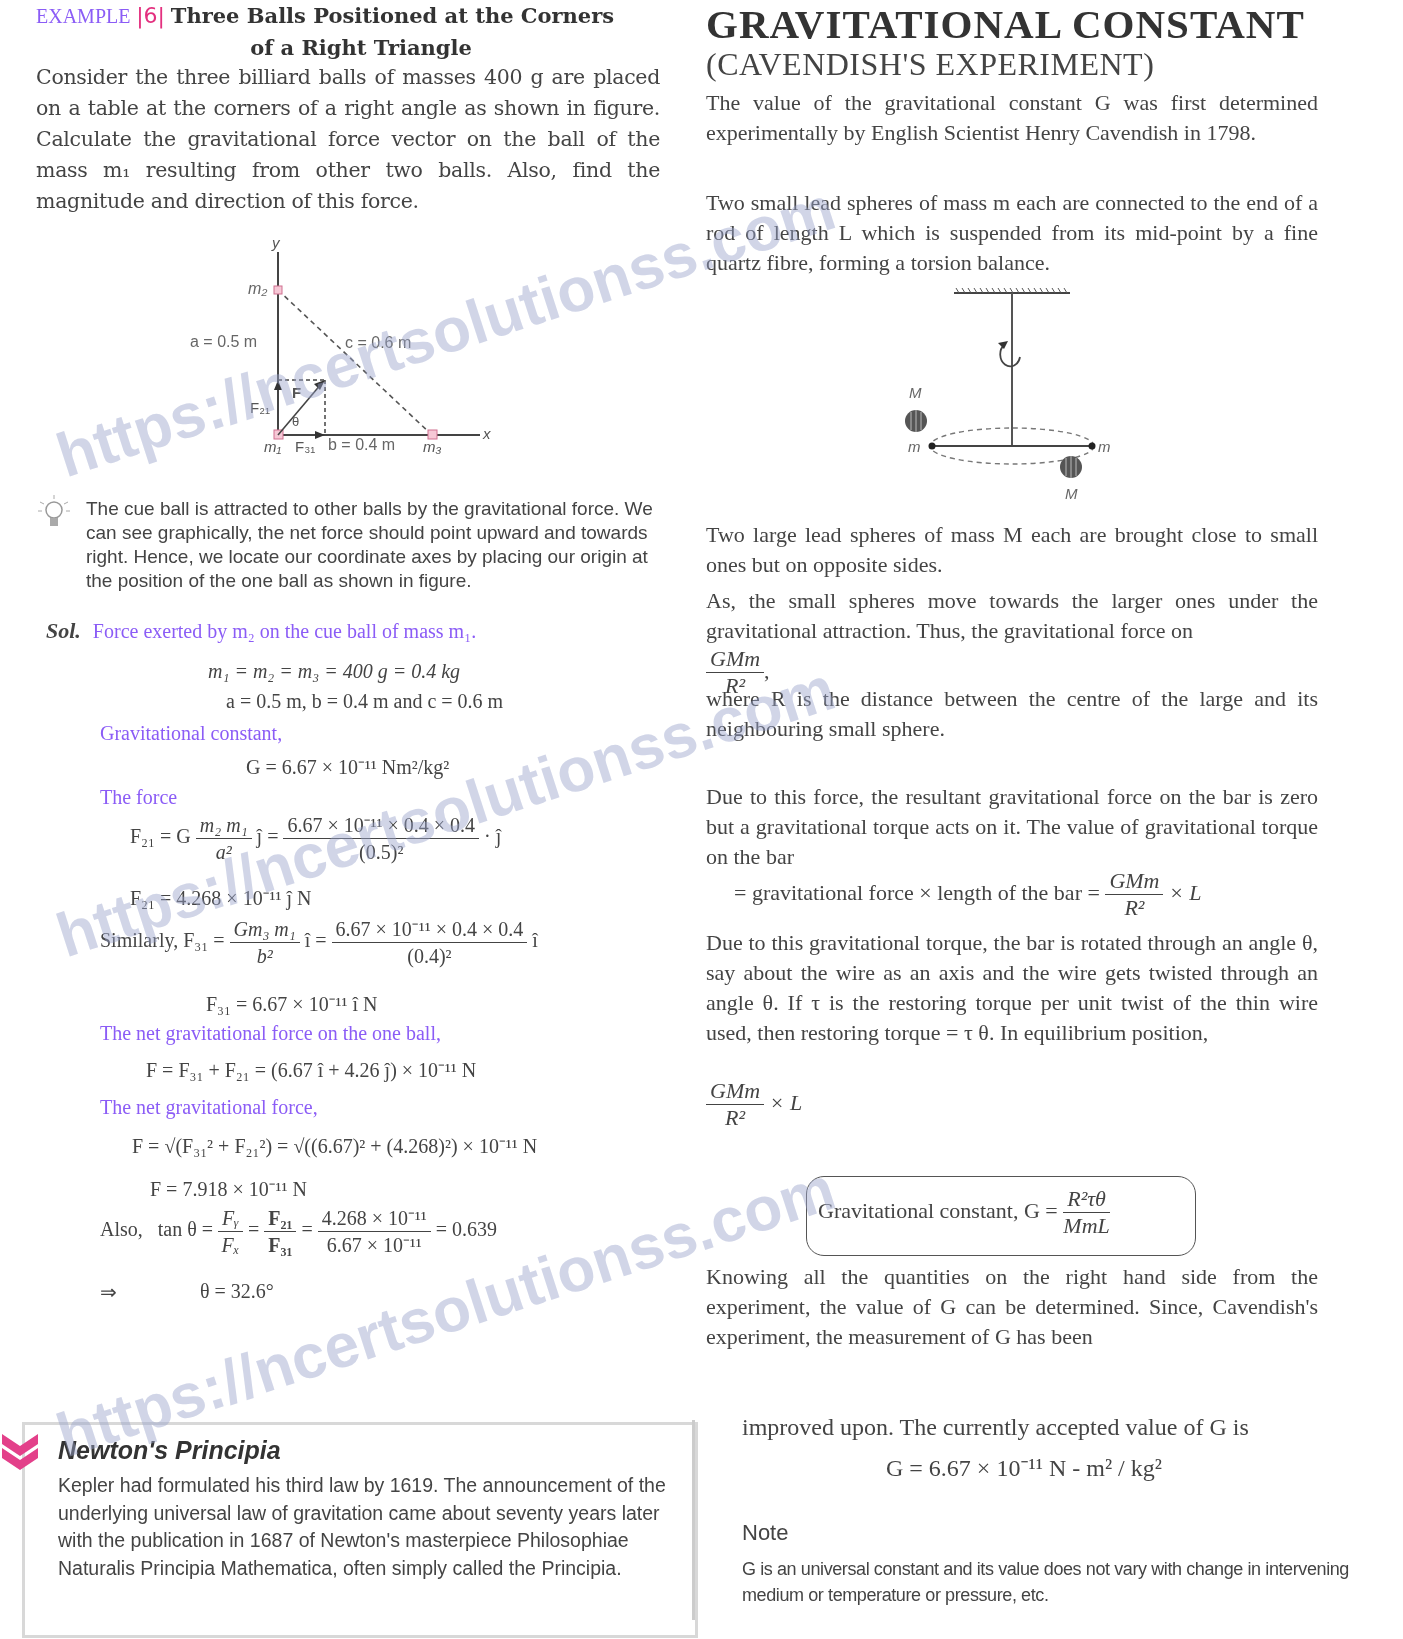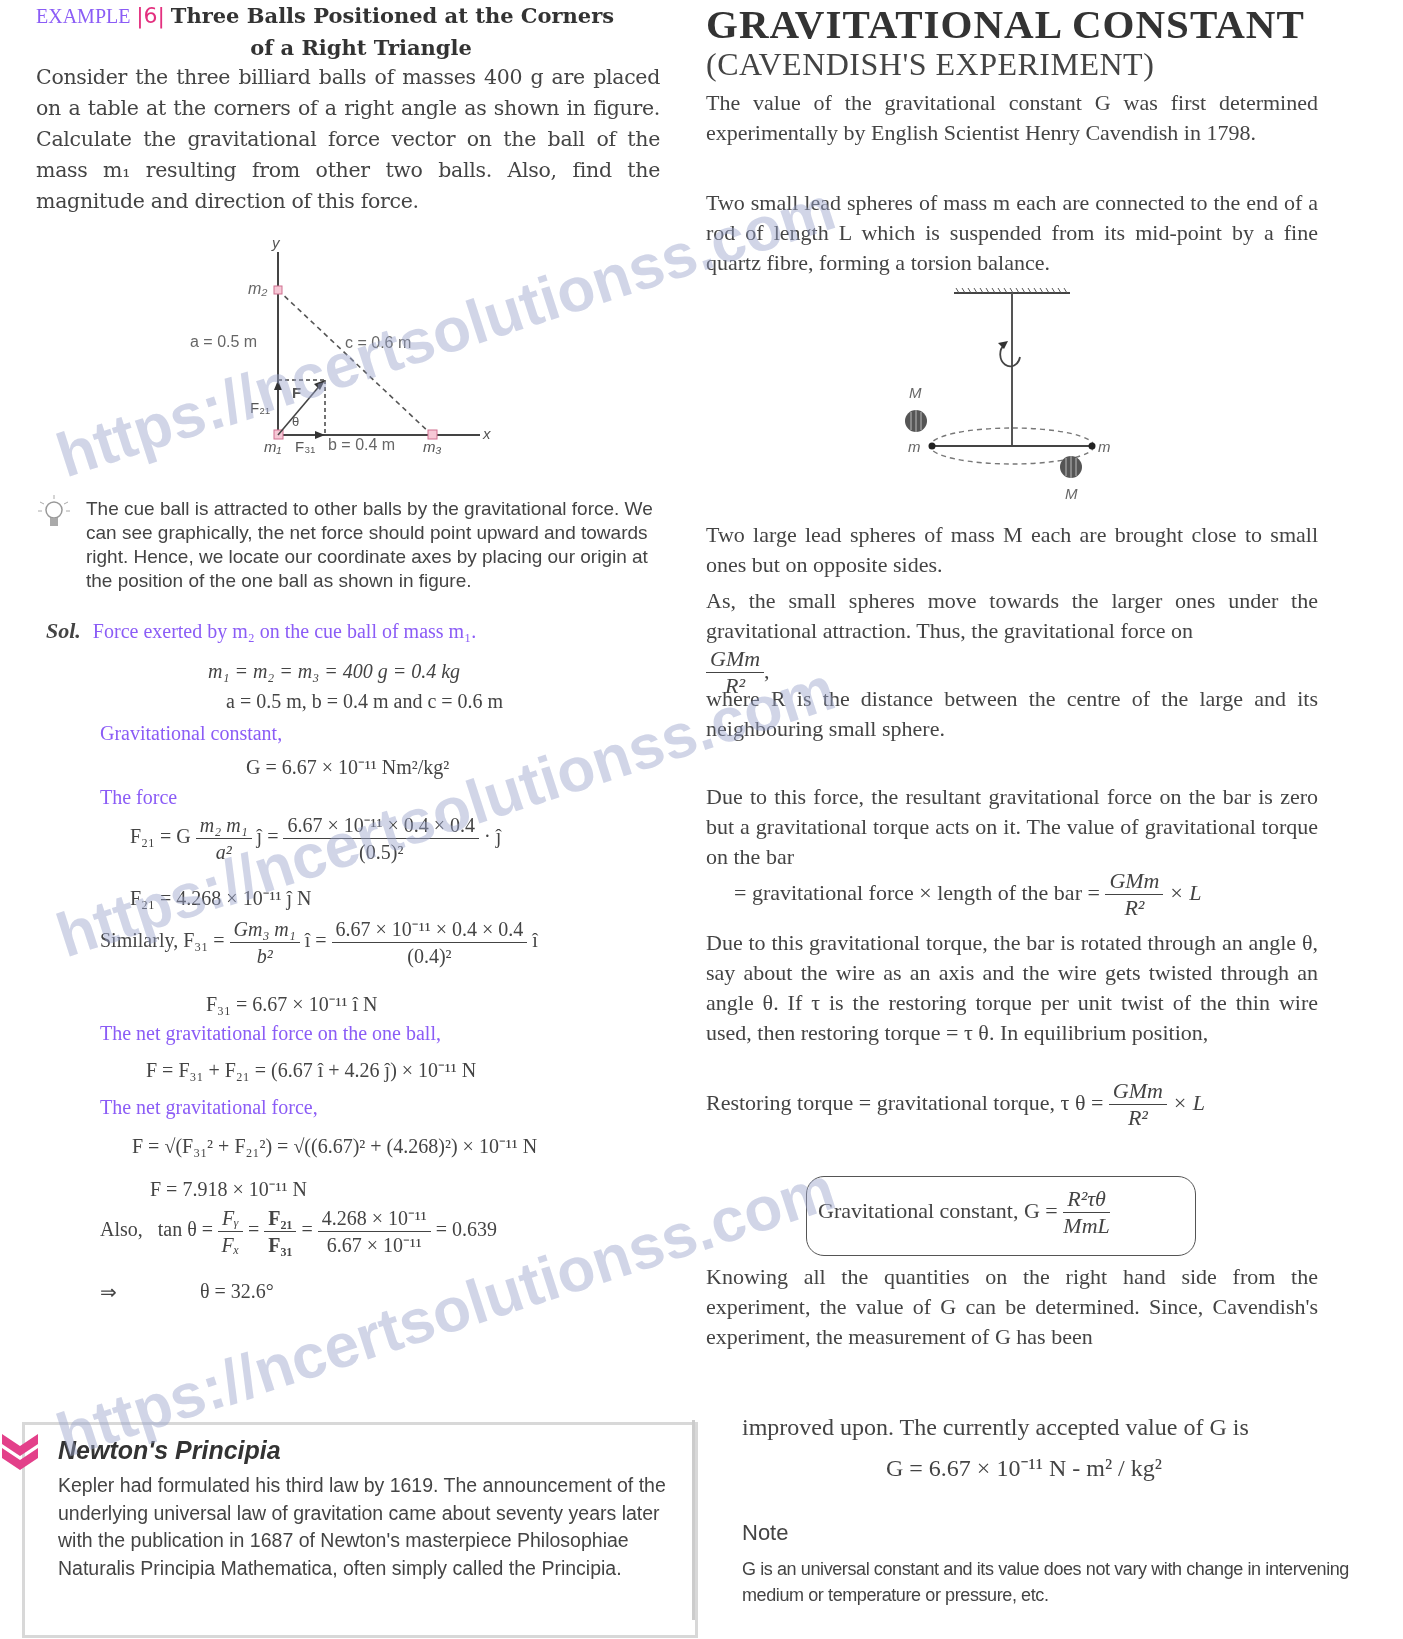--- a/index.html
+++ b/index.html
@@ -190,21 +190,20 @@
 </div>
 <div class="abs rp" style="top:684px;">where R is the distance between the centre of the large and its neighbouring small sphere.</div>
 <div class="abs rp" style="top:782px;">Due to this force, the resultant gravitational force on the bar is zero but a gravitational torque acts on it. The value of gravitational torque on the bar</div>
 <div class="abs rp" style="top:868px;left:734px;width:600px;">
   <span>= gravitational force × length of the bar =</span>
   <span class="frac" style="font-style:italic"><span class="num">GMm</span><span class="den">R²</span></span>
   <span style="font-style:italic">× L</span>
 </div>
 <div class="abs rp" style="top:928px;">Due to this gravitational torque, the bar is rotated through an angle θ, say about the wire as an axis and the wire gets twisted through an angle θ. If τ is the restoring torque per unit twist of the thin wire used, then restoring torque = τ θ. In equilibrium position,</div>
 <div class="abs rp" style="top:1078px;">
-  <span>Restoring torque = gravitational torque,  τ θ =</span>
   <span class="frac" style="font-style:italic"><span class="num">GMm</span><span class="den">R²</span></span>
   <span style="font-style:italic">× L</span>
 </div>
 <div class="abs boxed"></div>
 <div class="abs rp" style="top:1186px;left:818px;width:380px;">
   <span>Gravitational constant, G =</span>
   <span class="frac" style="font-style:italic"><span class="num">R²τθ</span><span class="den">MmL</span></span>
 </div>
 <div class="abs rp" style="top:1262px;">Knowing all the quantities on the right hand side from the experiment, the value of G can be determined. Since, Cavendish's experiment, the measurement of G has been</div>
 

